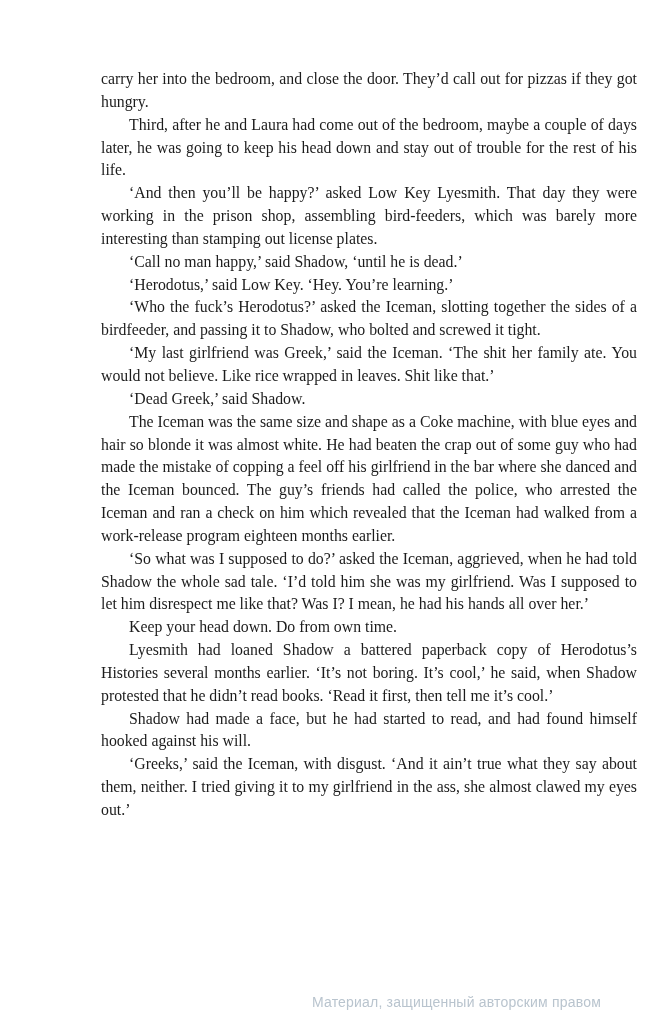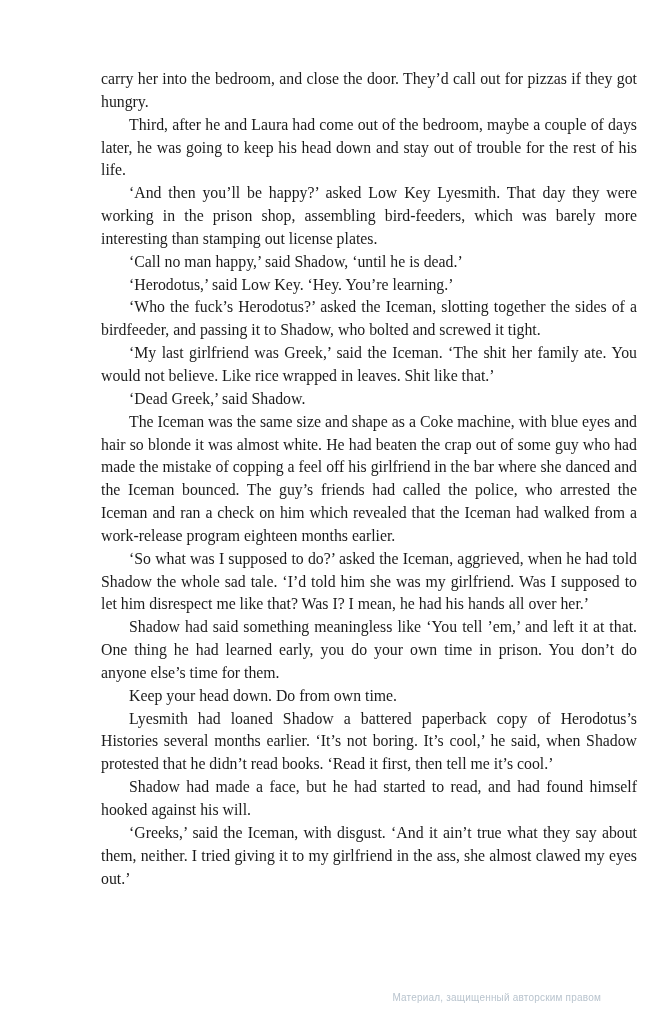--- a/index.html
+++ b/index.html
@@ -22,42 +22,41 @@
     line-height: 22.85px;
     text-align: justify;
     margin-left: 36px;
   }
   .para { text-align: justify; }
   .para.indent { text-indent: 28px; }
   .italic { }
   .watermark {
     position: absolute;
     right: 64px;
-    bottom: 21px;
+    bottom: 14px;
     font-family: "Liberation Sans", sans-serif;
-    font-size: 10px;
+    font-size: 14px;
     letter-spacing: 0.2px;
     color: #b9c4ce;
   }
 </style>
 </head>
 <body>
 
 <div class="page">
   <div class="text-block">
       <p class="para"><span>carry her into the bedroom, and close the door. They’d call out for pizzas if they got hungry.</span></p>
       <p class="para indent"><span>Third, after he and Laura had come out of the bedroom, maybe a couple of days later, he was going to keep his head down and stay out of trouble for the rest of his life.</span></p>
       <p class="para indent"><span>‘And then you’ll be happy?’ asked Low Key Lyesmith. That day they were working in the prison shop, assembling bird-feeders, which was barely more interesting than stamping out license plates.</span></p>
       <p class="para indent"><span>‘Call no man happy,’ said Shadow, ‘until he is dead.’</span></p>
       <p class="para indent"><span>‘Herodotus,’ said Low Key. ‘Hey. You’re learning.’</span></p>
       <p class="para indent"><span>‘Who the fuck’s Herodotus?’ asked the Iceman, slotting together the sides of a birdfeeder, and passing it to Shadow, who bolted and screwed it tight.</span></p>
       <p class="para indent"><span>‘My last girlfriend was Greek,’ said the Iceman. ‘The shit her family ate. You would not believe. Like rice wrapped in leaves. Shit like that.’</span></p>
       <p class="para indent"><span>‘Dead Greek,’ said Shadow.</span></p>
       <p class="para indent"><span>The Iceman was the same size and shape as a Coke machine, with blue eyes and hair so blonde it was almost white. He had beaten the crap out of some guy who had made the mistake of copping a feel off his girlfriend in the bar where she danced and the Iceman bounced. The guy’s friends had called the police, who arrested the Iceman and ran a check on him which revealed that the Iceman had walked from a work-release program eighteen months earlier.</span></p>
       <p class="para indent"><span>‘So what was I supposed to do?’ asked the Iceman, aggrieved, when he had told Shadow the whole sad tale. ‘I’d told him she was my girlfriend. Was I supposed to let him disrespect me like that? Was I? I mean, he had his hands all over her.’</span></p>
-      <p class="para indent"><span>Shadow had said something meaningless like ‘You tell ’em,’ and left it at that. One thing he had learned early, you do your own time in prison. You don’t do anyone else’s time for them.</span></p>
       <p class="para indent"><span>Keep your head down. Do from own time.</span></p>
       <p class="para indent"><span>Lyesmith had loaned Shadow a battered paperback copy of Herodotus’s </span><span class="italic">Histories</span><span> several months earlier. ‘It’s not boring. It’s cool,’ he said, when Shadow protested that he didn’t read books. ‘Read it first, then tell me it’s cool.’</span></p>
       <p class="para indent"><span>Shadow had made a face, but he had started to read, and had found himself hooked against his will.</span></p>
       <p class="para indent"><span>‘Greeks,’ said the Iceman, with disgust. ‘And it ain’t true what they say about them, neither. I tried giving it to my girlfriend in the ass, she almost clawed my eyes out.’</span></p>
     </div>
   <div class="watermark">Материал, защищенный авторским правом</div>
 </div>
 
 </body></html>

